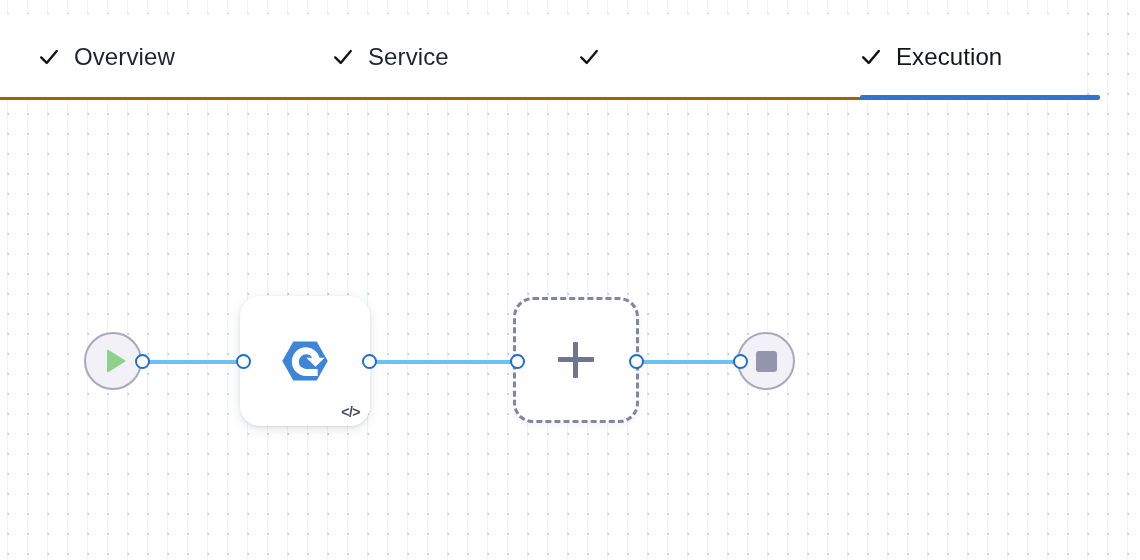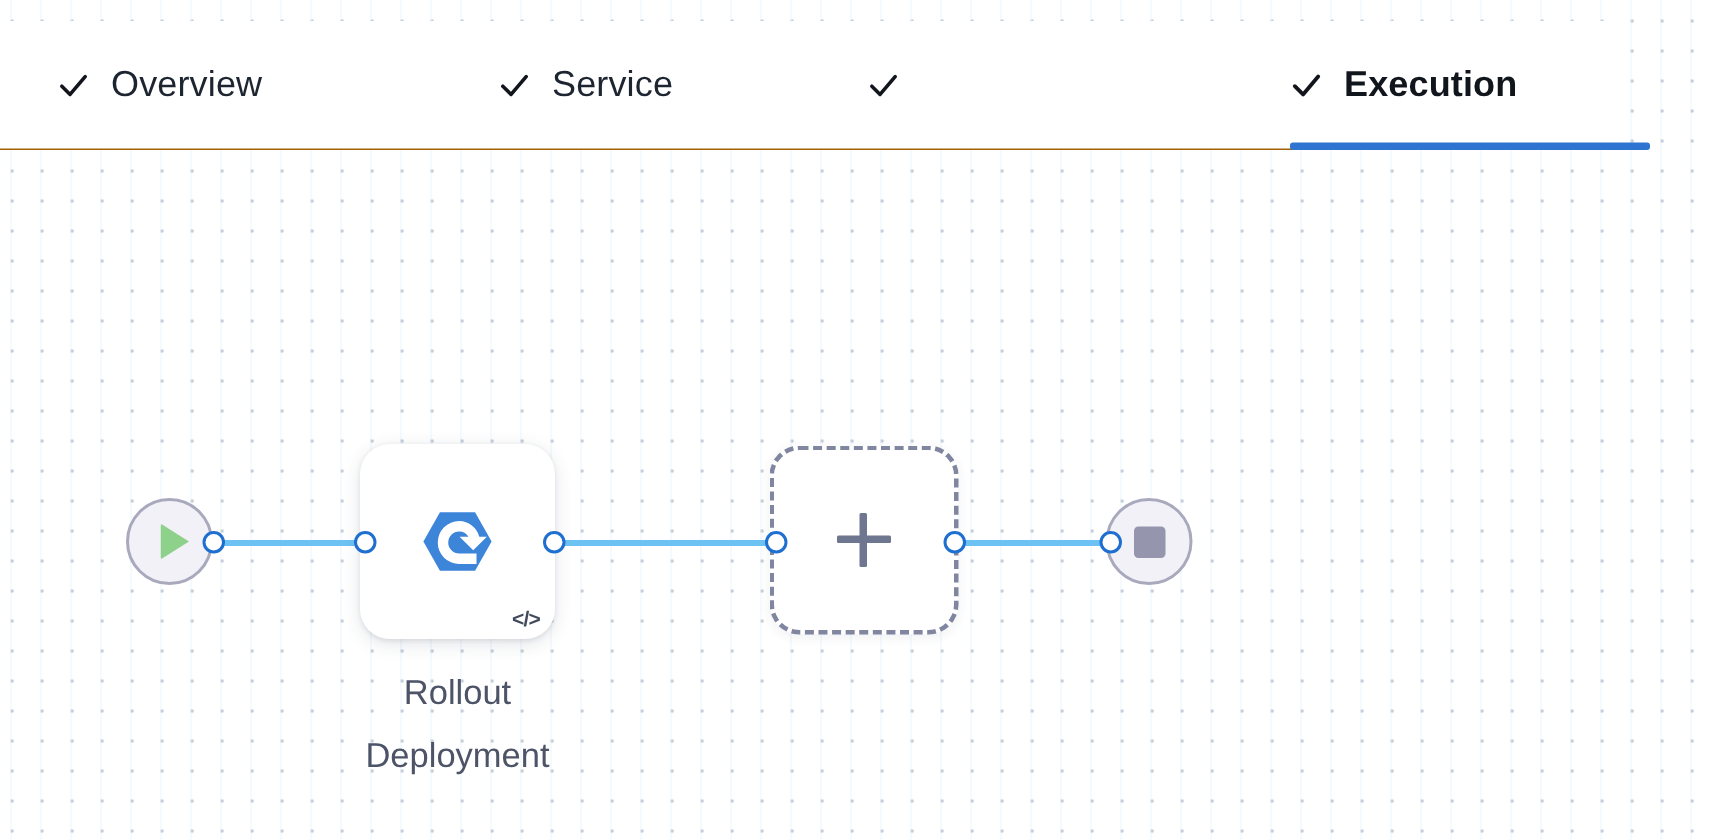--- a/index.html
+++ b/index.html
@@ -35,21 +35,21 @@
   }
 
   
   .tabbar {
     position: absolute;
     left: 0;
     top: 14px;
     width: 1076px;
     height: 86px;
     background: #ffffff;
-    border-bottom: 1px solid #a16207;
+    border-bottom: 3px solid #a16207;
     box-sizing: border-box;
   }
 
   .tabs {
     position: absolute;
     left: 0;
     top: 0;
     height: 86px;
     display: flex;
     align-items: center;
@@ -77,21 +77,21 @@
 
   .tab .tab-label {
     font-size: 24px;
     line-height: 1;
     color: #1d2530;
     white-space: nowrap;
     letter-spacing: 0.1px;
   }
 
   .tab.active .tab-label {
-    font-weight: bold;
+    font-weight: normal;
     color: #11161d;
   }
 
   .tab .underline {
     display: none;
   }
   .tab.active .underline {
     display: block;
     position: absolute;
     left: 0;
@@ -338,18 +338,16 @@
       <span class="stop-sq"></span>
     </div>
 
     <div class="port" id="port-start-out"></div>
     <div class="port" id="port-rollout-in"></div>
     <div class="port" id="port-rollout-out"></div>
     <div class="port" id="port-add-in"></div>
     <div class="port" id="port-add-out"></div>
     <div class="port" id="port-end-in"></div>
 
-    <div class="caption" id="caption-rollout">Rollout
-Deployment</div>
 
   </div>
 
 </div>
 
 </body></html>

